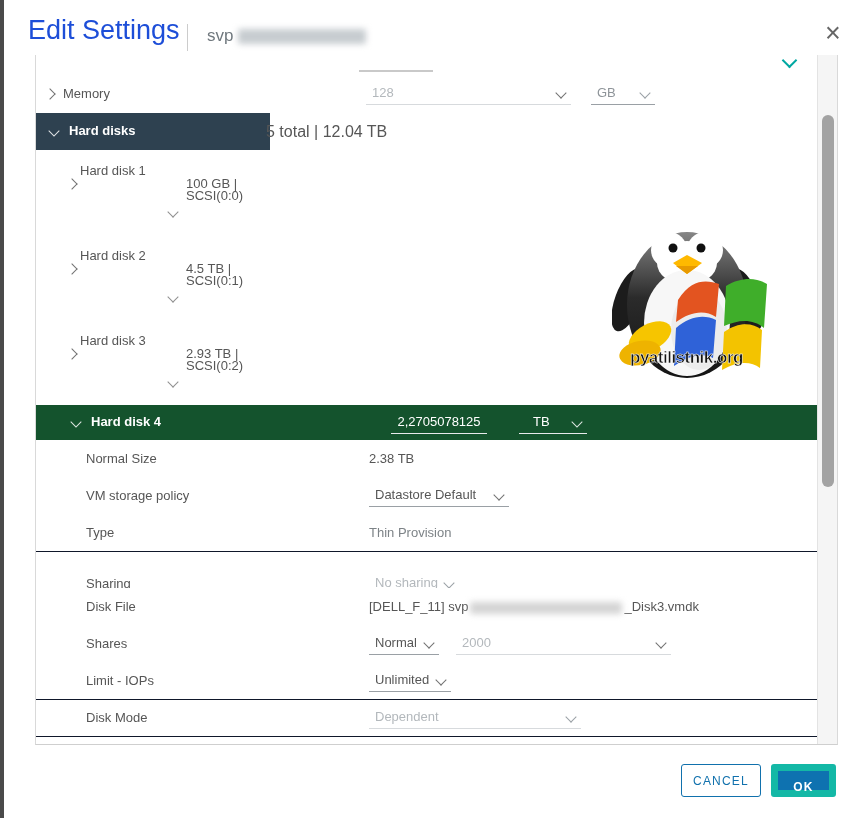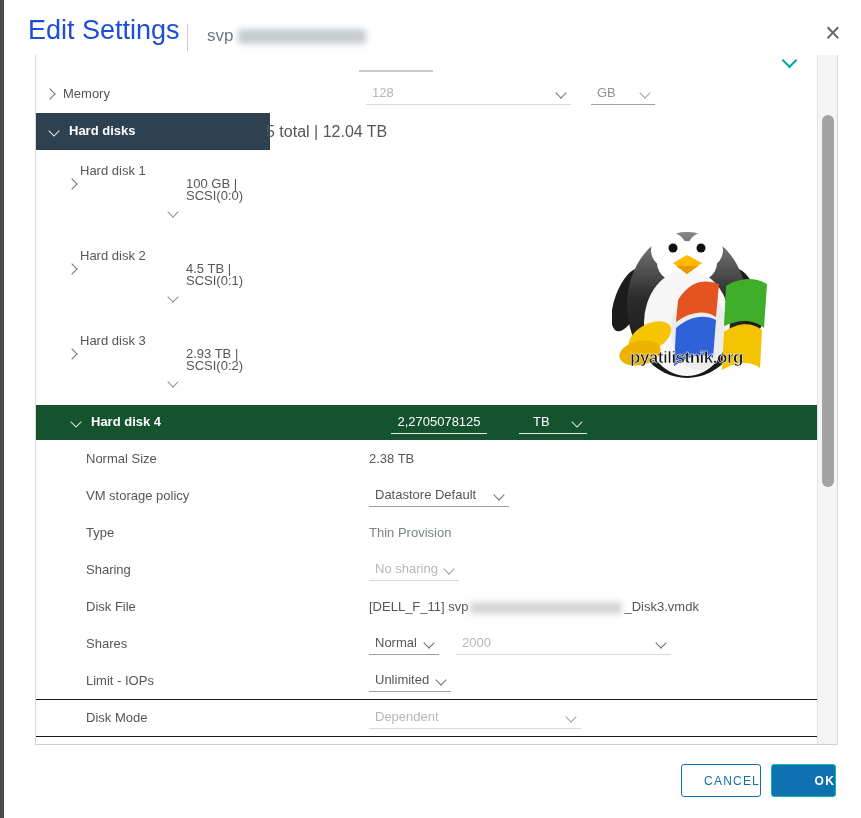--- a/index.html
+++ b/index.html
@@ -66,23 +66,23 @@
   .dvalue{position:absolute;left:333px;top:11px;}
 
   
   .scrollbar{position:absolute;top:0;right:0;width:20px;height:690px;background:#f5f5f5;border-left:1px solid #e3e3e3;box-sizing:border-box;}
   .thumb{position:absolute;left:4px;top:60px;width:12px;height:372px;background:#a3a3a3;border-radius:6px;}
 
   
   .watermark{position:absolute;left:612px;top:210px;width:200px;height:185px;z-index:5;pointer-events:none;}
 
   
-  .btn{position:absolute;top:764px;height:33px;border-radius:3px;font-size:12px;letter-spacing:1.2px;text-align:right;line-height:33px;box-sizing:border-box;cursor:pointer;}
+  .btn{position:absolute;top:764px;height:33px;border-radius:3px;font-size:12px;letter-spacing:1.2px;text-align:center;line-height:33px;box-sizing:border-box;cursor:pointer;}
   .btn-cancel{left:681px;width:80px;background:#ffffff;border:1px solid #1171ad;color:#1171ad;}
-  .btn-ok{left:771px;width:65px;background:#0e72b0;border:1px solid #14b8a6;color:#ffffff;font-weight:bold;}
+  .btn-ok{left:771px;width:65px;background:#0e72b0;border:7px solid #14b8a6;color:#ffffff;font-weight:bold;}
 </style>
 </head>
 <body>
 
 <div class="screen">
   <div class="edge-strip"></div>
 
   <div class="hdr-title">Edit Settings</div>
   <div class="hdr-divider"></div>
   <div class="hdr-vm"><span>svp</span><span class="blur-chip"></span></div>
@@ -163,21 +163,21 @@
         <span>Datastore Default</span>
         <i class="chev down"></i>
       </div>
     </div>
 
     <div class="row" style="top:459px;height:37px;">
       <span class="lbl dlabel">Type</span>
       <span class="lbl dvalue" style="color:#7d8387;">Thin Provision</span>
     </div>
 
-    <div class="row" style="top:496px;height:37px;">
+    <div class="row" style="top:510px;height:37px;">
       <span class="lbl dlabel">Sharing</span>
       <div class="ufield disabled" style="left:333px;top:6px;width:90px;">
         <span>No sharing</span>
         <i class="chev down lightg"></i>
       </div>
     </div>
 
     <div class="row" style="top:533px;height:37px;">
       <span class="lbl dlabel">Disk File</span>
       <span class="lbl dvalue" style="white-space:nowrap;"><span>[DELL_F_11] svp</span><span class="blur-chip" style="width:152px;height:12px;margin:0 2px;background:#d4d4d4;"></span><span>_Disk3.vmdk</span></span>

